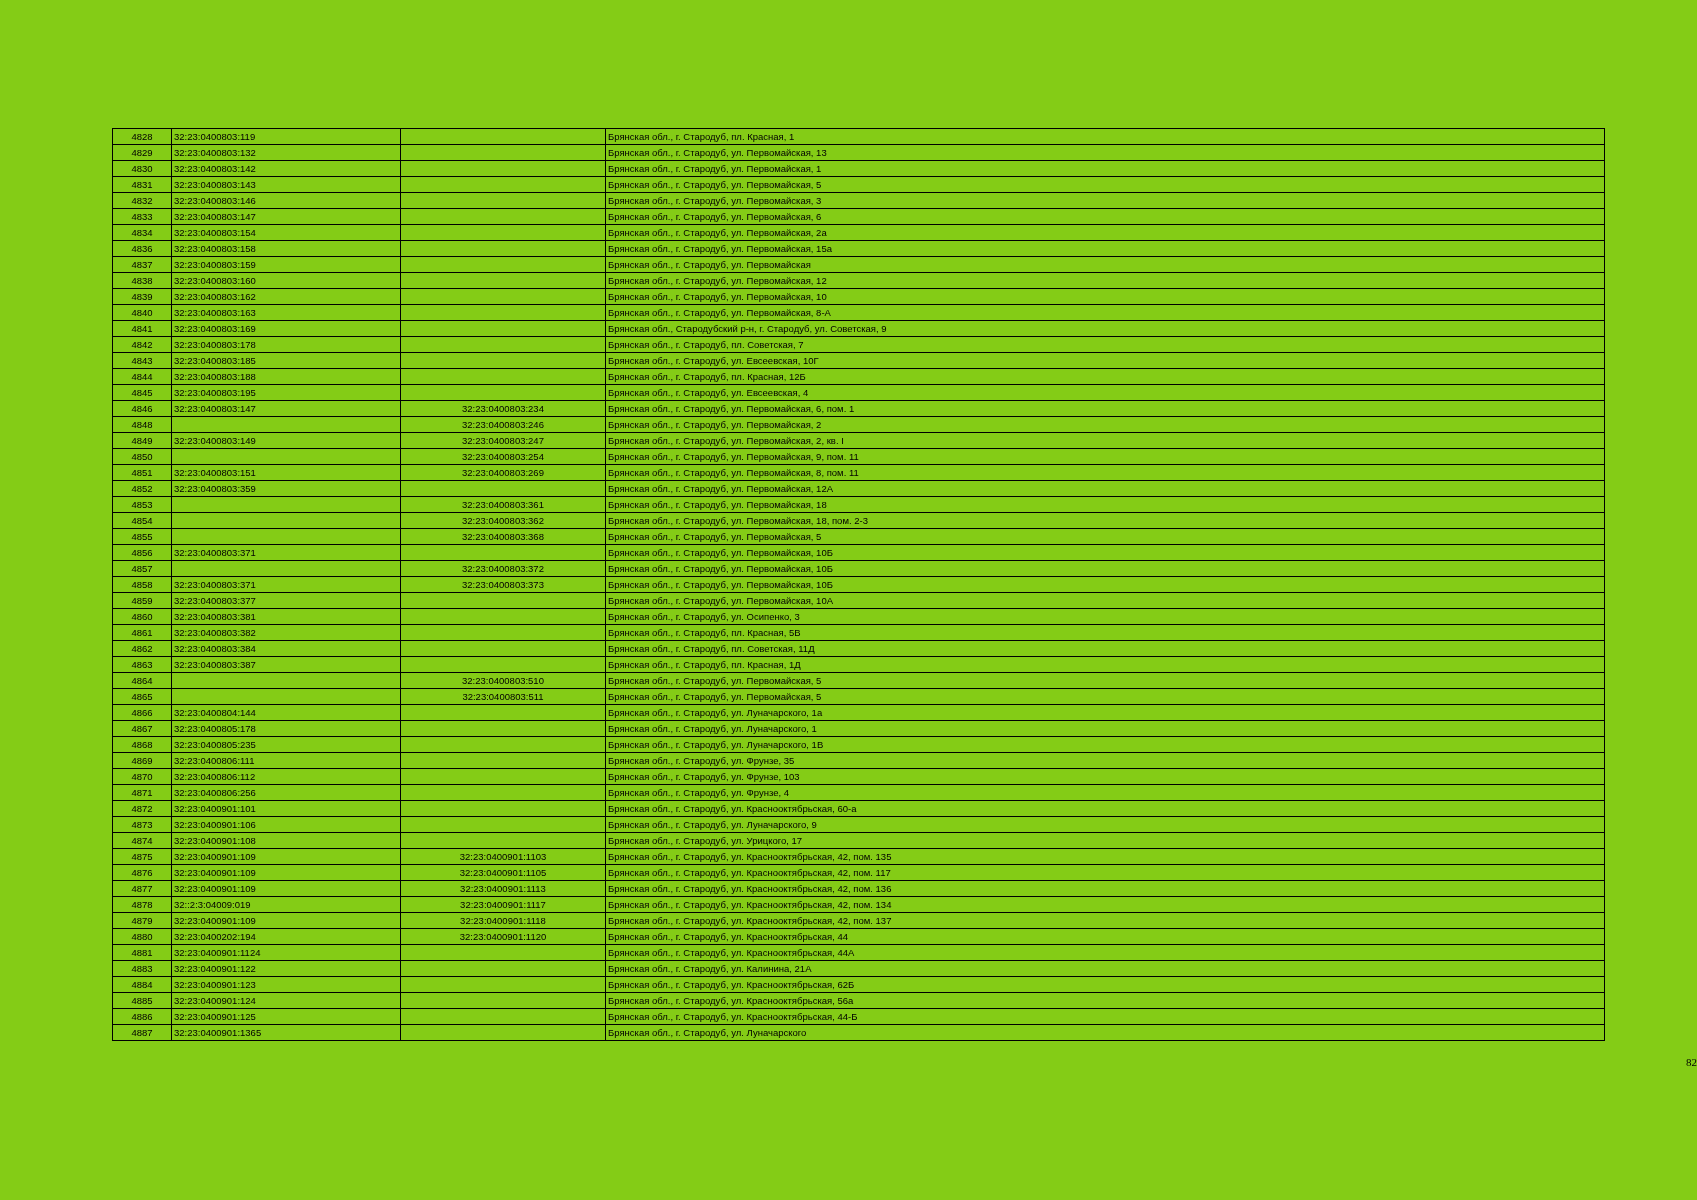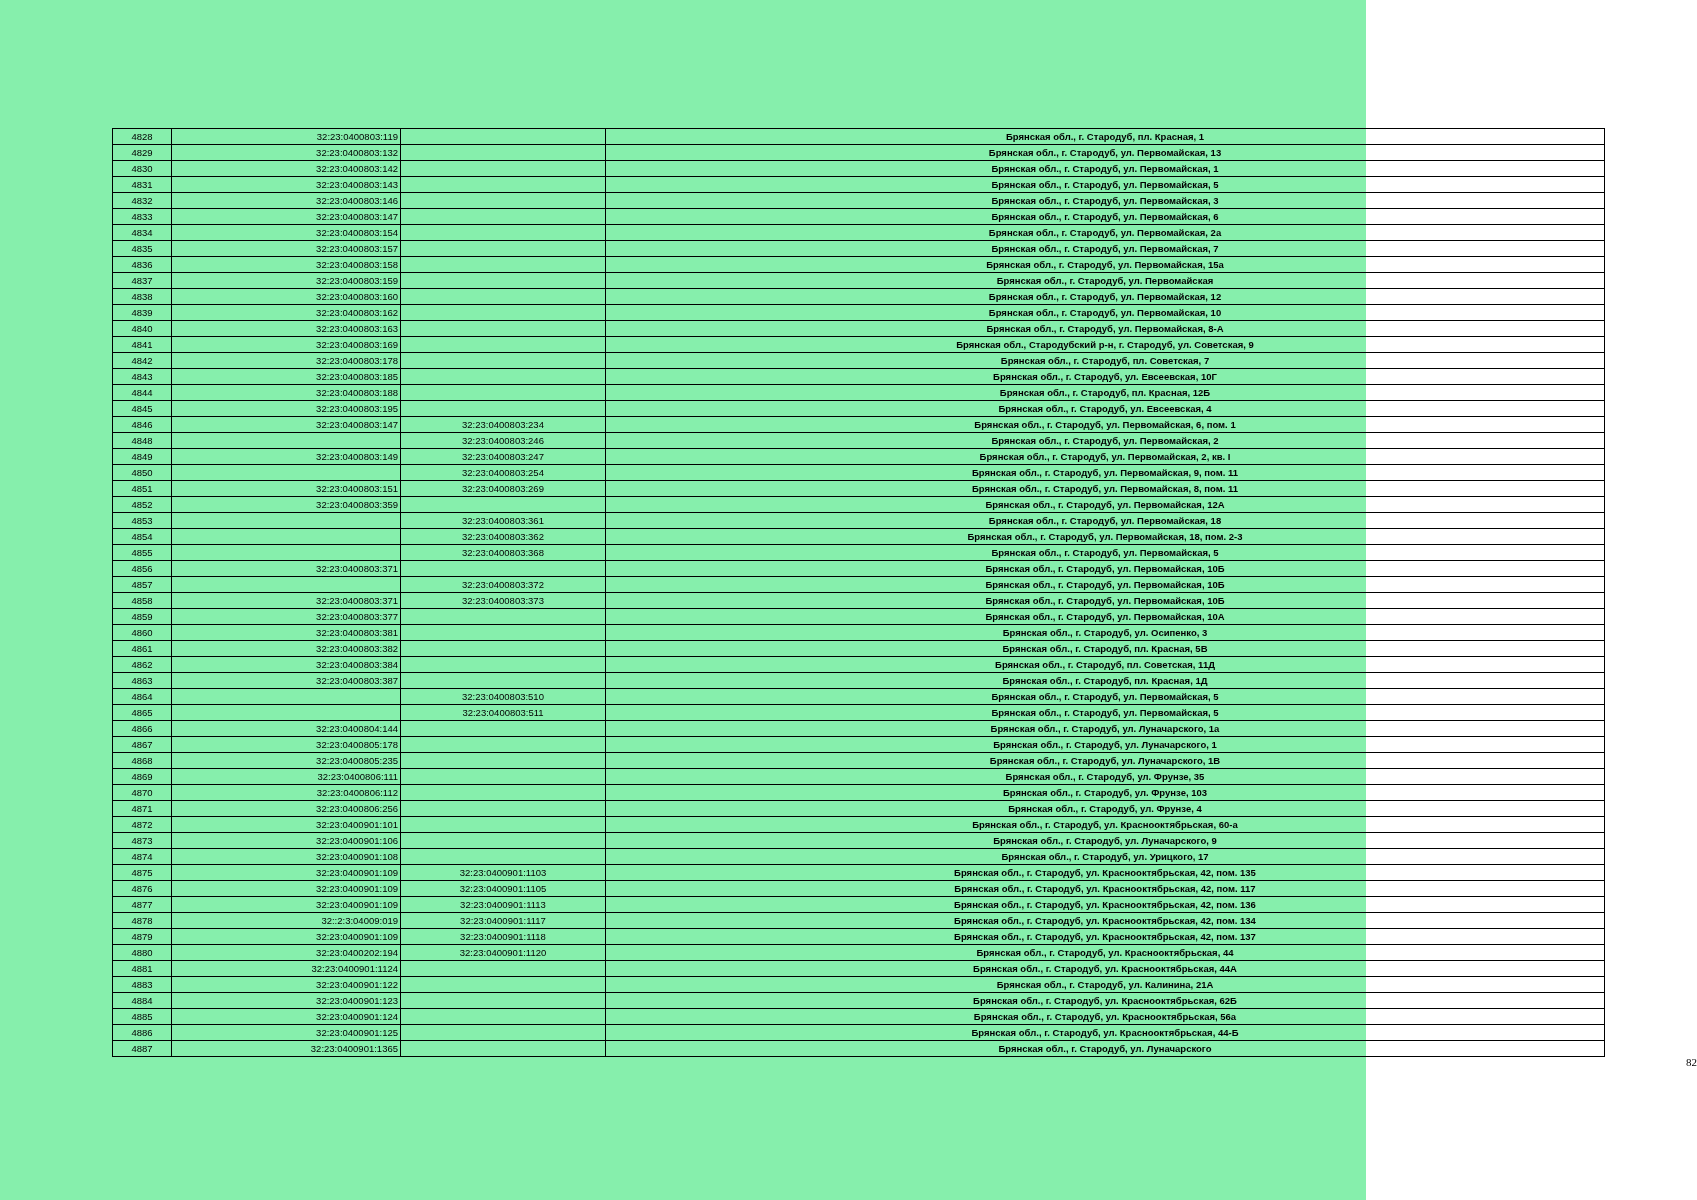--- a/index.html
+++ b/index.html
@@ -11,23 +11,23 @@
     width: 1697px;
     height: 1200px;
     font-family: "Liberation Sans", sans-serif;
     color: #000000;
     position: relative;
   }
   .page {
     position: absolute;
     left: 0;
     top: 0;
-    width: 1366px;
+    width: 1697px;
     height: 1200px;
-    background: #86efac;
+    background: #84cc16;
   }
   .table-wrap {
     position: absolute;
     left: 112px;
     top: 128px;
     width: 1472px;
   }
   table.reg {
     border-collapse: collapse;
     table-layout: fixed;
@@ -42,32 +42,31 @@
     vertical-align: middle;
     white-space: nowrap;
     overflow: hidden;
   }
   td.c-num {
     width: 54px;
     text-align: center;
   }
   td.c-cad1 {
     width: 224px;
-    text-align: right;
+    text-align: left;
     margin-top: 16px;
   }
   td.c-cad2 {
     width: 200px;
     text-align: center;
   }
   td.c-addr {
     width: 994px;
-    text-align: center;
+    text-align: left;
     padding-left: 4px;
-    font-weight: bold;
   }
   .page-number {
     position: absolute;
     left: 0;
     top: 1056px;
     width: 1697px;
     text-align: right;
     font-size: 11px;
     font-family: "Liberation Serif", serif;
   }
@@ -115,26 +114,20 @@
             <td class="c-cad2"></td>
             <td class="c-addr">Брянская обл., г. Стародуб, ул. Первомайская, 6</td>
           </tr>
           <tr>
             <td class="c-num">4834</td>
             <td class="c-cad1">32:23:0400803:154</td>
             <td class="c-cad2"></td>
             <td class="c-addr">Брянская обл., г. Стародуб, ул. Первомайская, 2а</td>
           </tr>
           <tr>
-            <td class="c-num">4835</td>
-            <td class="c-cad1">32:23:0400803:157</td>
-            <td class="c-cad2"></td>
-            <td class="c-addr">Брянская обл., г. Стародуб, ул. Первомайская, 7</td>
-          </tr>
-          <tr>
             <td class="c-num">4836</td>
             <td class="c-cad1">32:23:0400803:158</td>
             <td class="c-cad2"></td>
             <td class="c-addr">Брянская обл., г. Стародуб, ул. Первомайская, 15а</td>
           </tr>
           <tr>
             <td class="c-num">4837</td>
             <td class="c-cad1">32:23:0400803:159</td>
             <td class="c-cad2"></td>
             <td class="c-addr">Брянская обл., г. Стародуб, ул. Первомайская</td>

